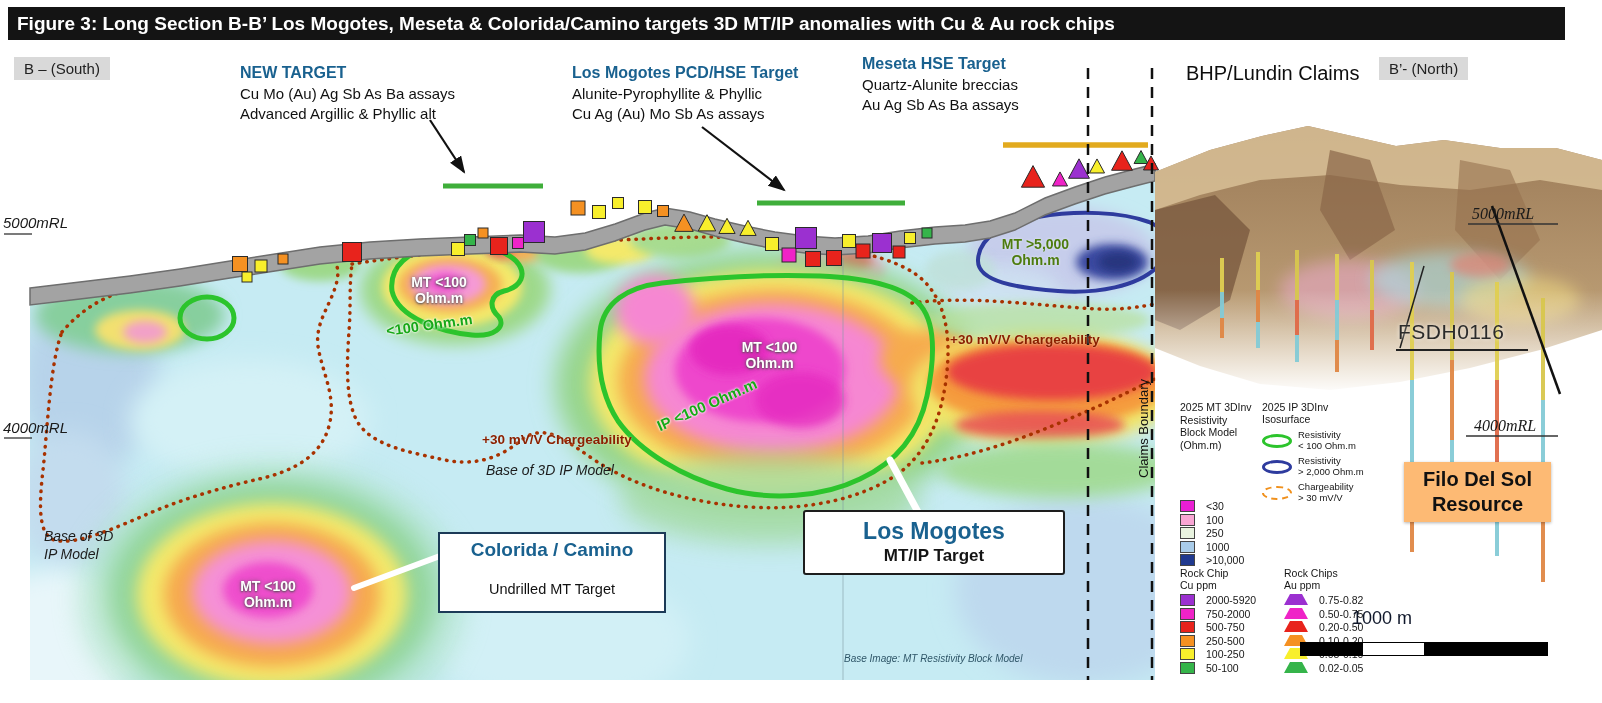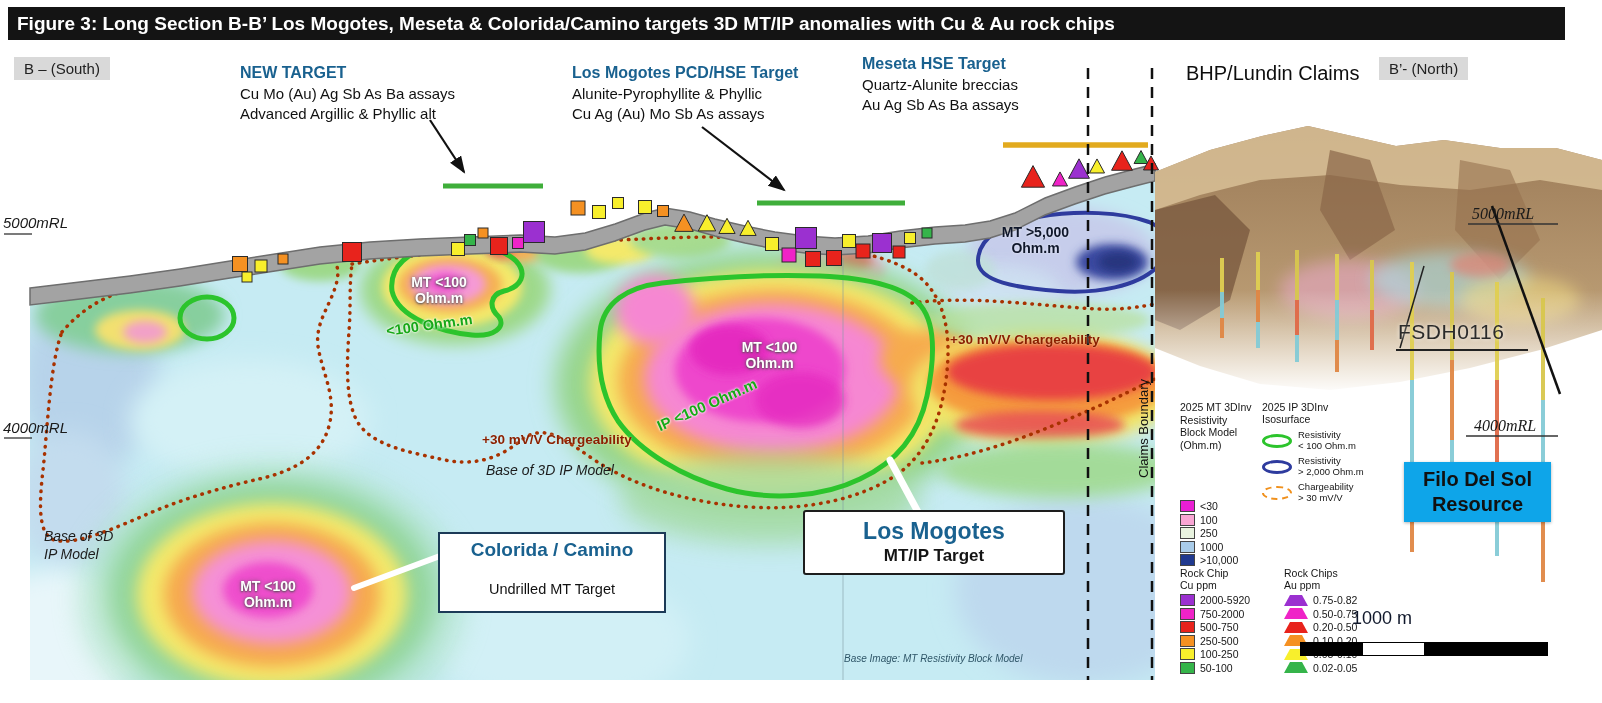--- a/index.html
+++ b/index.html
@@ -8,45 +8,45 @@
   .t{position:absolute;}
   .pre{white-space:pre-line;}
   #title-bar{background:#141414;color:#fff;font-size:19px;font-weight:bold;
              line-height:33px;padding-left:9px;}
   .endbox{background:#d9d9d9;color:#222;font-size:15px;padding:3px 10px;}
   .target-title{color:#19618f;font-weight:bold;font-size:16px;margin-bottom:2px;}
   .target-line{font-size:15px;line-height:20px;color:#111;}
   .map-white{color:#fff;font-weight:bold;font-size:14px;line-height:16px;text-align:center;
              text-shadow:0 1px 2px rgba(80,80,80,.95),0 0 4px rgba(90,90,90,.8);}
   .map-green{color:#17a817;font-weight:bold;font-size:14.5px;text-shadow:0 0 3px #fff,0 0 2px #fff;}
-  .map-navy{color:#0f172a;font-weight:bold;font-size:14px;line-height:16px;text-align:center;
-            text-shadow:0 0 3px rgba(255,255,255,.7);}
+  .map-navy{color:#4d7c0f;font-weight:bold;font-size:14px;line-height:16px;text-align:center;
+            text-shadow:0 0 3px rgba(255,255,255,.7);margin-top:12px;}
   .charge{color:#8b2000;font-weight:bold;font-size:13.5px;text-shadow:0 0 2px rgba(255,255,255,.6);}
   .ital{font-style:italic;font-size:14px;color:#1c1c1c;line-height:18px;}
   .elev{font-style:italic;font-size:15px;color:#1a1a1a;}
   .elev-serif{font-family:"Liberation Serif",serif;font-style:italic;font-size:16px;color:#1a1a1a;}
   .callout{background:#fff;text-align:center;}
   .callout .c-title{color:#19618f;font-weight:bold;}
   .lg-h{font-size:10.5px;line-height:12.5px;color:#161616;}
   .lg-h2{font-size:10.5px;line-height:12px;color:#161616;}
-  .lrow{display:flex;align-items:center;gap:5px;margin-bottom:1.5px;height:12px;}
+  .lrow{display:flex;gap:11px;margin-bottom:1.5px;height:12px;}
   .lrow .ltxt{font-size:10.5px;color:#161616;white-space:nowrap;}
   .sw{width:13px;height:10px;border:1px solid #444;flex:0 0 13px;}
   .tri{width:0;height:0;border-left:6px solid transparent;border-right:6px solid transparent;
        border-bottom:11px solid #999;flex:0 0 12px;}
   .iprow{display:flex;align-items:center;gap:6px;margin-bottom:5px;}
   .iprow .ltxt{font-size:9.5px;line-height:10.5px;color:#161616;white-space:pre-line;}
   .ell{width:30px;height:14px;border-radius:50%;flex:0 0 30px;box-sizing:border-box;}
   .ell-green{border:3.5px solid #2cc42c;}
   .ell-navy{border:3px solid #2e3b9e;}
   .ell-dash{border:2.5px dashed #f0901c;}
   #scale-label{font-size:18px;font-weight:normal;color:#0f172a;}
   #scale-bar{width:246px;height:12px;border:1.5px solid #000;display:flex;background:#fff;}
   #scale-bar div{height:100%;}
-  #filo-box{background:#0ea5e9;text-align:center;font-weight:bold;font-size:20px;line-height:25px;
+  #filo-box{background:#fdba74;text-align:center;font-weight:bold;font-size:20px;line-height:25px;
             padding:5px 2px;box-shadow:0 1px 3px rgba(0,0,0,.3);}
   #fsdh{font-size:21px;color:#2b2b2b;letter-spacing:.5px;text-shadow:0 0 4px rgba(255,255,255,.8);}
   #claims-boundary{transform:rotate(-90deg);transform-origin:0 0;font-size:13px;color:#111;width:max-content;}
 </style>
 </head>
 <body>
 
 <svg class="t" style="left:0;top:0;" width="1602" height="703" viewBox="0 0 1602 703">
   <defs>
     <filter id="b5" x="-40%" y="-40%" width="180%" height="180%">

